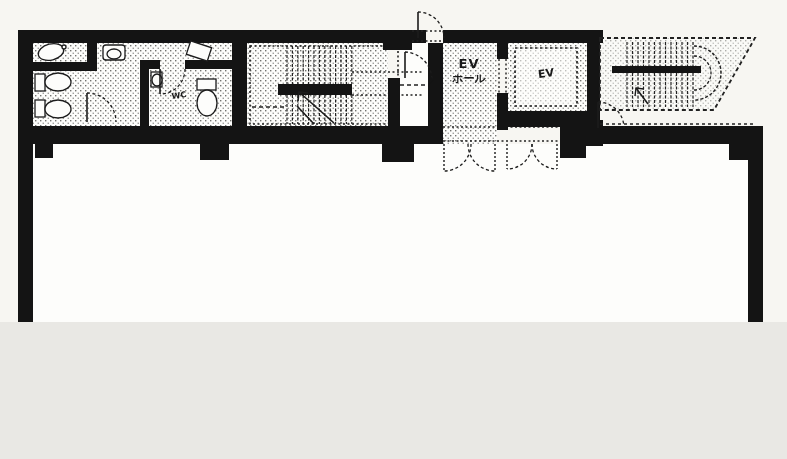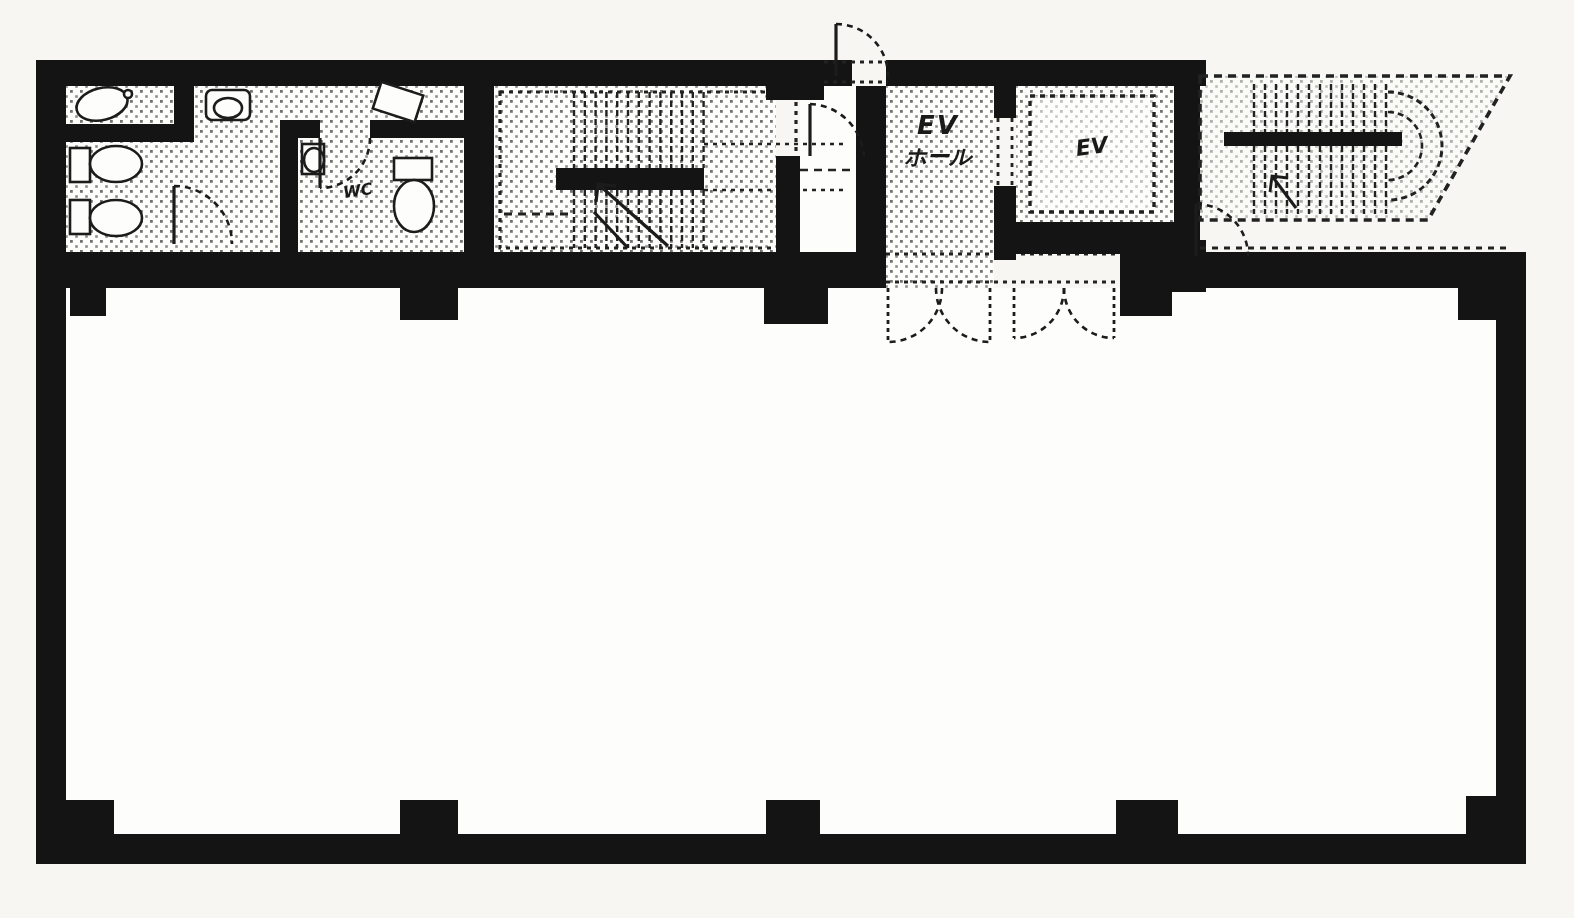--- a/index.html
+++ b/index.html
@@ -1,20 +1,19 @@
 <!DOCTYPE html>
 <html style="--wall: #141414; --ink: #1a1a1a; --paper: #f7f6f2; --room: #fdfdfb; --stipple_dot: #5a5a58;"><head>
 <meta charset="utf-8">
 <style>
   html,body{margin:0;padding:0;background:#e9e8e4;}
   .stage{
-    position:relative;width:787px;height:459px;overflow:hidden;
+    position:relative;width:787px;height:322px;overflow:hidden;
     background:var(--paper,#f7f6f2);
     font-family:"DejaVu Sans",sans-serif;
-    font-style:italic;
   }
   .plan-svg{position:absolute;left:0;top:0;width:787px;height:459px;display:block;}
   .label{
     position:absolute;color:var(--ink,#1a1a1a);text-align:center;line-height:1.25;
     white-space:nowrap;user-select:none;
   }
   .label-evhall{left:438px;top:56px;width:62px;font-size:13px;font-weight:bold;letter-spacing:1px;}
   .label-evhall .l2{font-size:11px;font-weight:bold;display:block;letter-spacing:0;}
   .label-ev{left:526px;top:67px;width:40px;font-size:11px;font-weight:bold;transform:rotate(-7deg);}
   .label-wc{left:166px;top:91px;width:26px;font-size:8px;font-weight:bold;transform:rotate(-8deg);}

